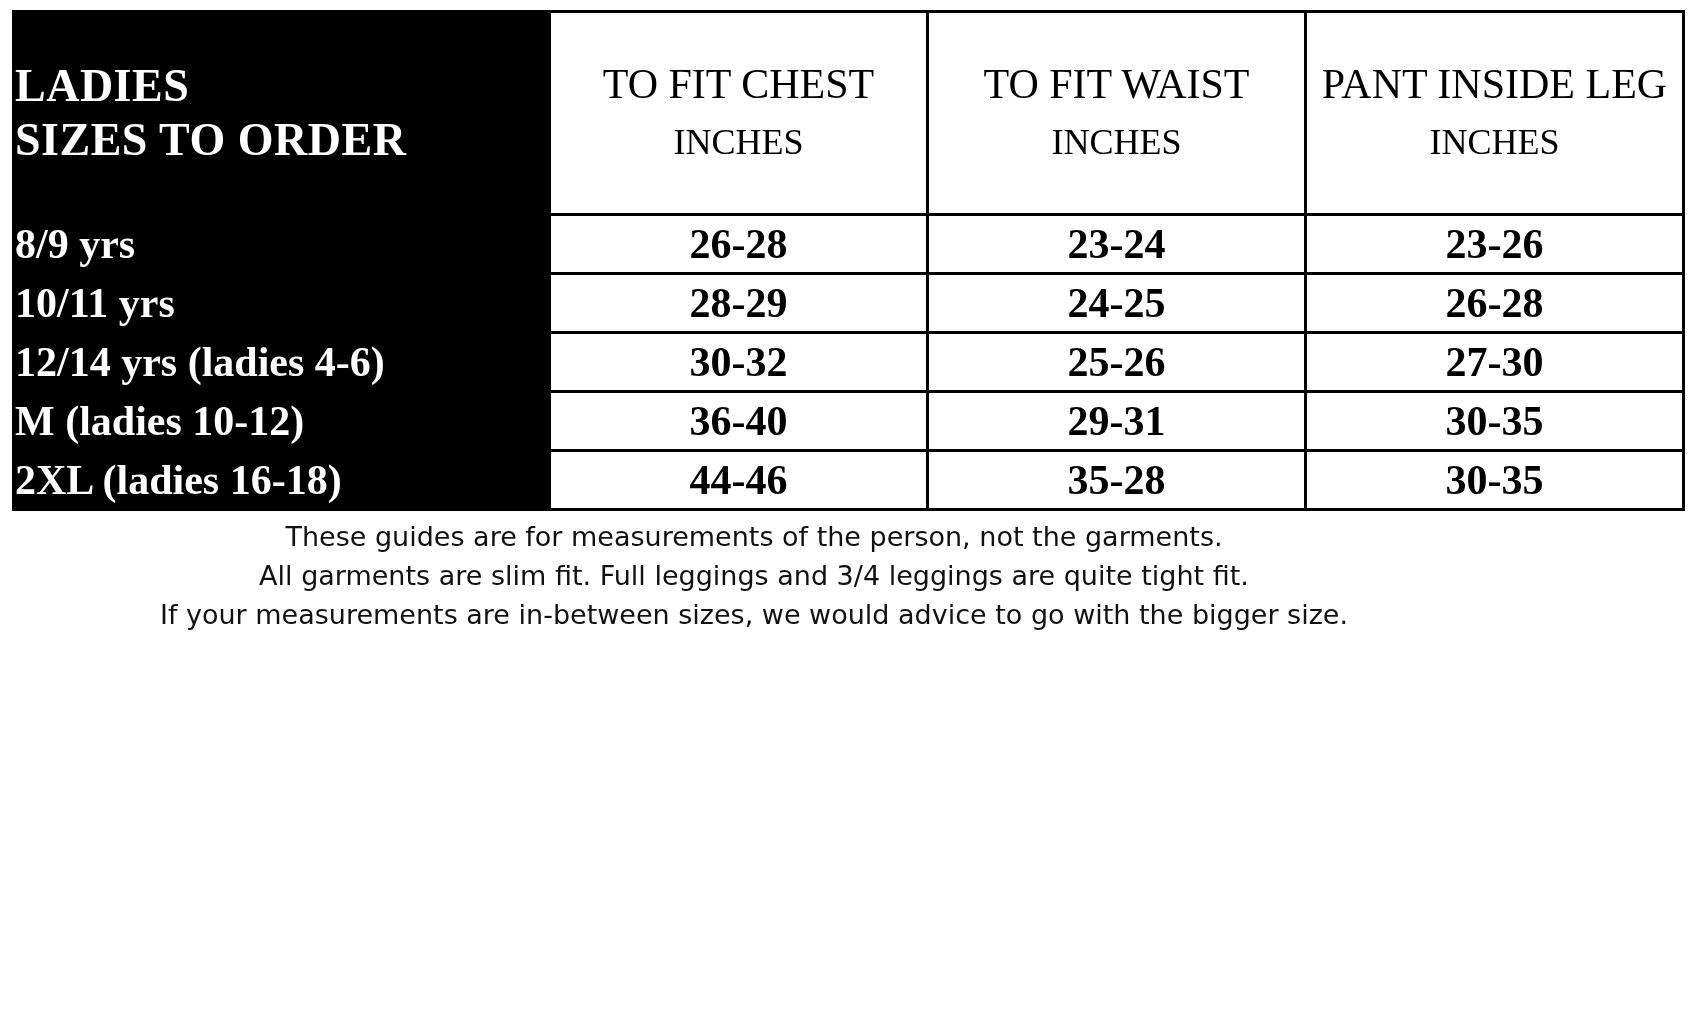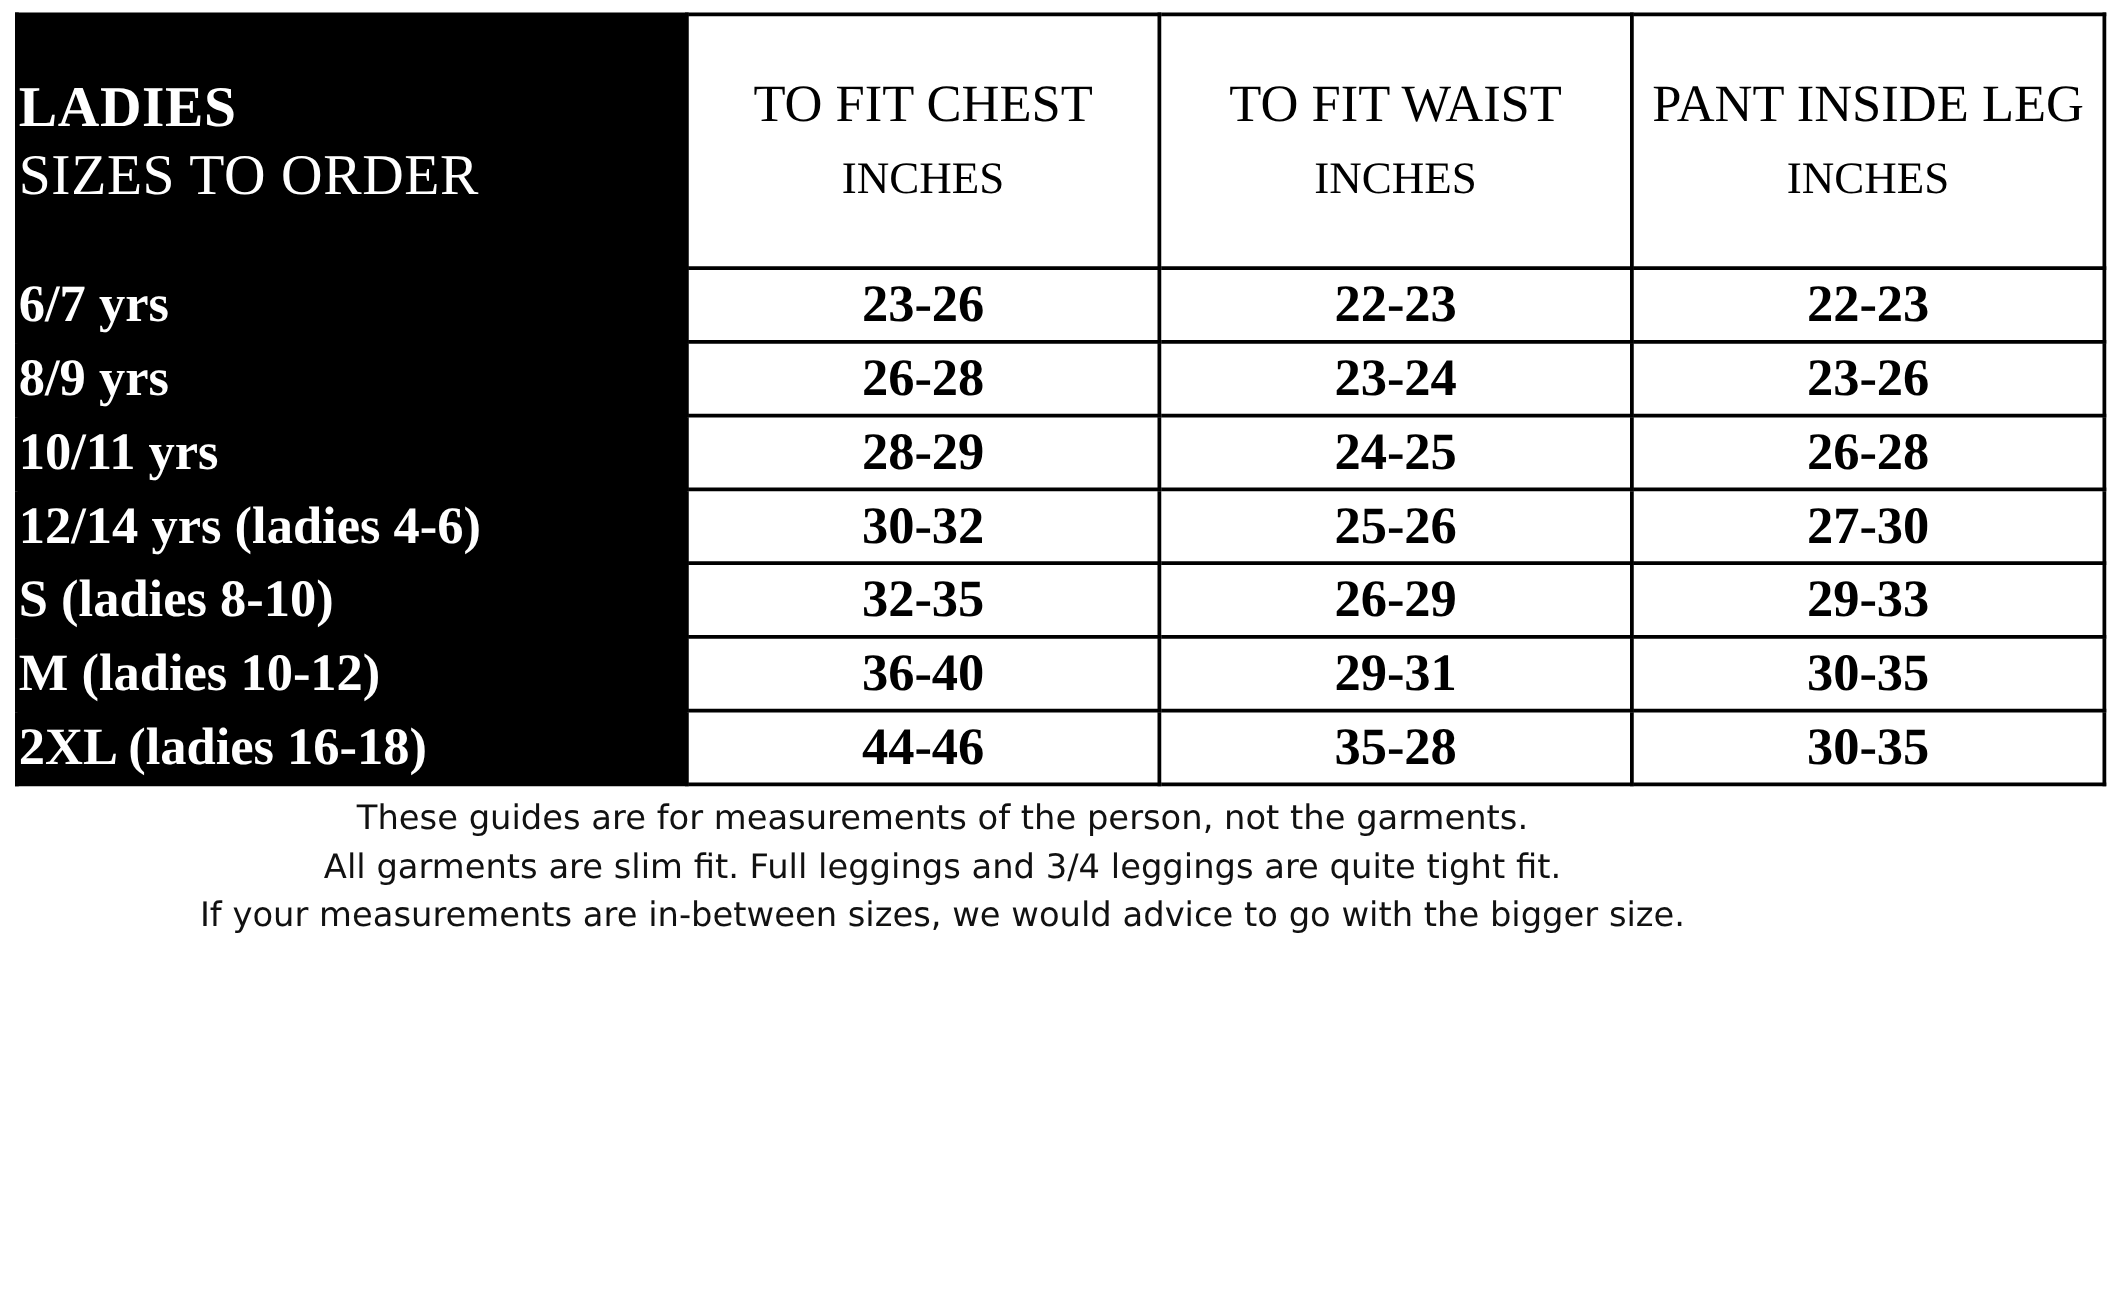--- a/index.html
+++ b/index.html
@@ -49,21 +49,21 @@
   }
   .hdr-label .line1 {
     font-size: 46px;
     font-weight: bold;
     line-height: 1.18;
     letter-spacing: 0.5px;
     white-space: nowrap;
   }
   .hdr-label .line2 {
     font-size: 46px;
-    font-weight: normal;
+    font-weight: bold;
     line-height: 1.18;
     letter-spacing: 0.5px;
     white-space: nowrap;
   }
   .hdr-col {
     background: #ffffff;
     color: #000000;
     text-align: center;
     vertical-align: middle;
     padding: 6px 4px 12px 4px;
@@ -147,48 +147,36 @@
           <div class="unit">INCHES</div>
         </th>
         <th class="hdr-col">
           <div class="main two-line">PANT INSIDE LEG</div>
           <div class="unit">INCHES</div>
         </th>
       </tr>
     </thead>
     <tbody>
       <tr>
-        <td class="row-label">6/7 yrs</td>
-        <td class="row-val">23-26</td>
-        <td class="row-val">22-23</td>
-        <td class="row-val">22-23</td>
-      </tr>
-      <tr>
         <td class="row-label">8/9 yrs</td>
         <td class="row-val">26-28</td>
         <td class="row-val">23-24</td>
         <td class="row-val">23-26</td>
       </tr>
       <tr>
         <td class="row-label">10/11 yrs</td>
         <td class="row-val">28-29</td>
         <td class="row-val">24-25</td>
         <td class="row-val">26-28</td>
       </tr>
       <tr>
         <td class="row-label">12/14 yrs (ladies 4-6)</td>
         <td class="row-val">30-32</td>
         <td class="row-val">25-26</td>
         <td class="row-val">27-30</td>
-      </tr>
-      <tr>
-        <td class="row-label">S (ladies 8-10)</td>
-        <td class="row-val">32-35</td>
-        <td class="row-val">26-29</td>
-        <td class="row-val">29-33</td>
       </tr>
       <tr>
         <td class="row-label">M (ladies 10-12)</td>
         <td class="row-val">36-40</td>
         <td class="row-val">29-31</td>
         <td class="row-val">30-35</td>
       </tr>
       <tr>
         <td class="row-label">2XL (ladies 16-18)</td>
         <td class="row-val">44-46</td>

